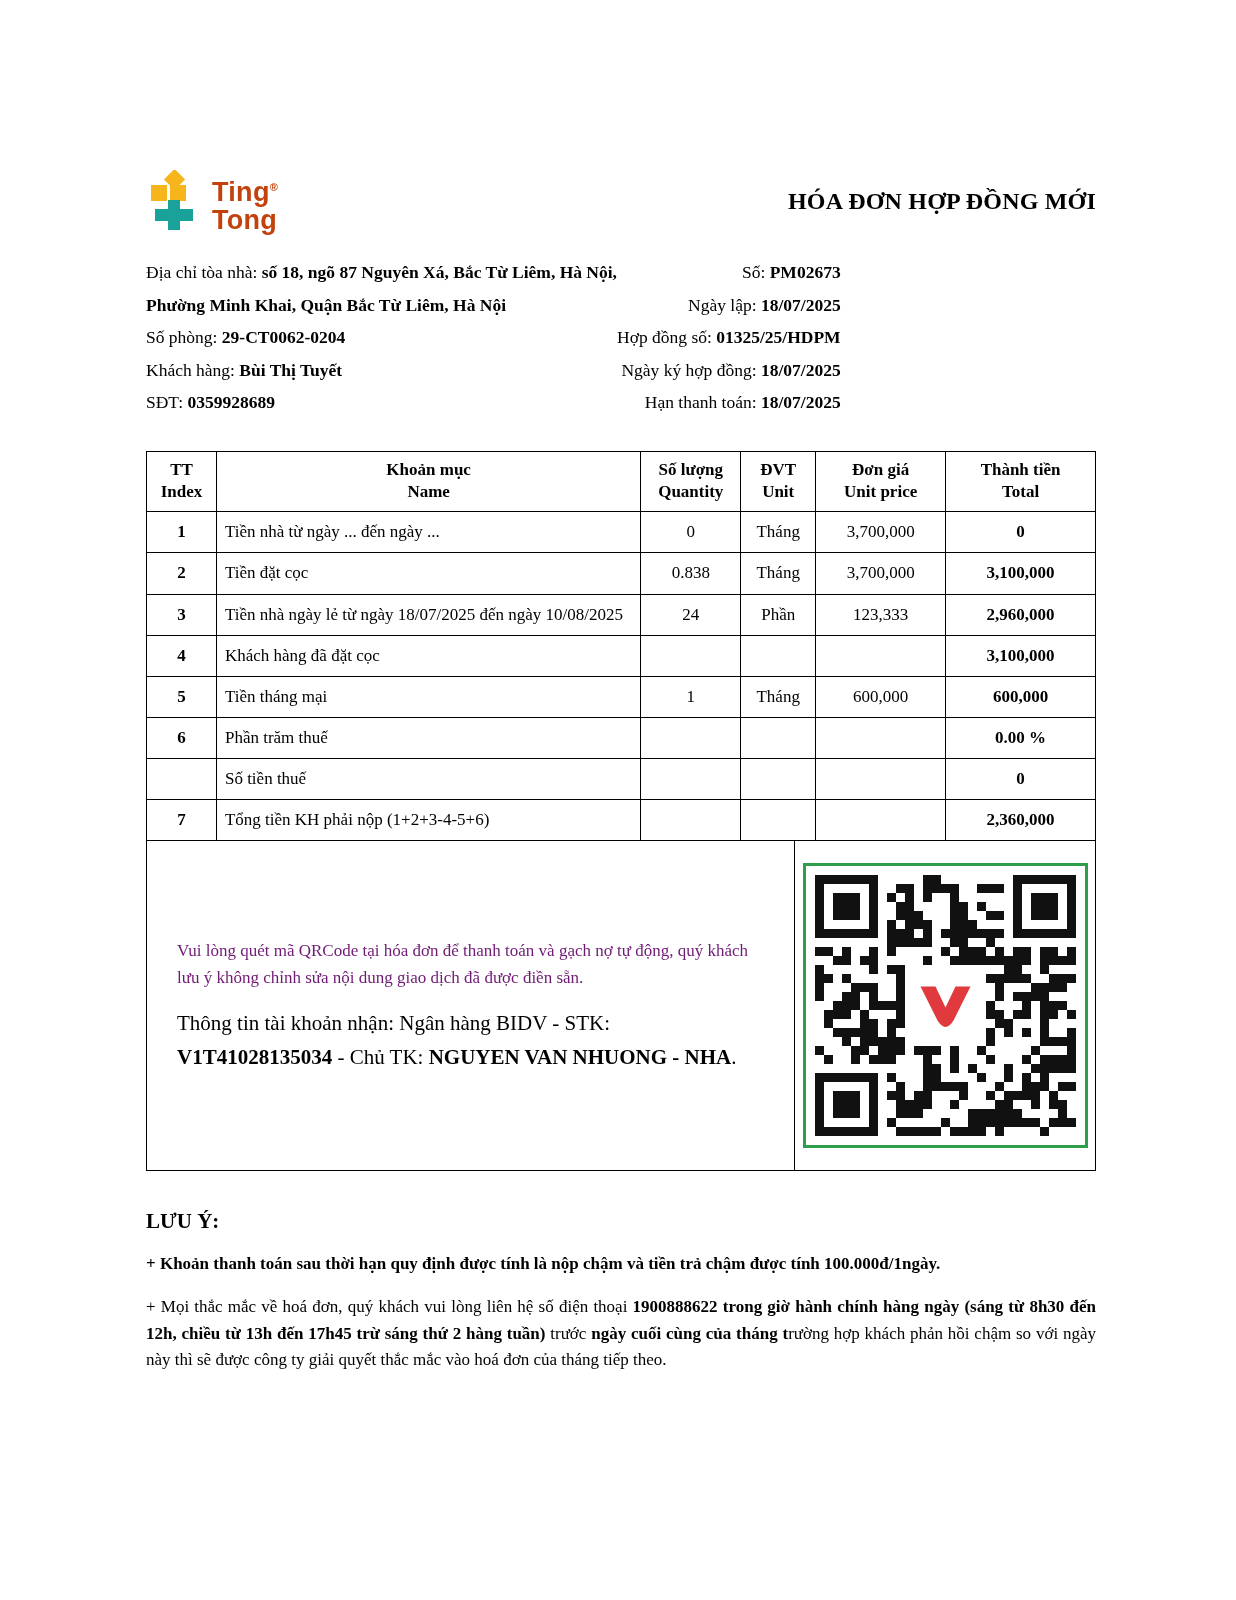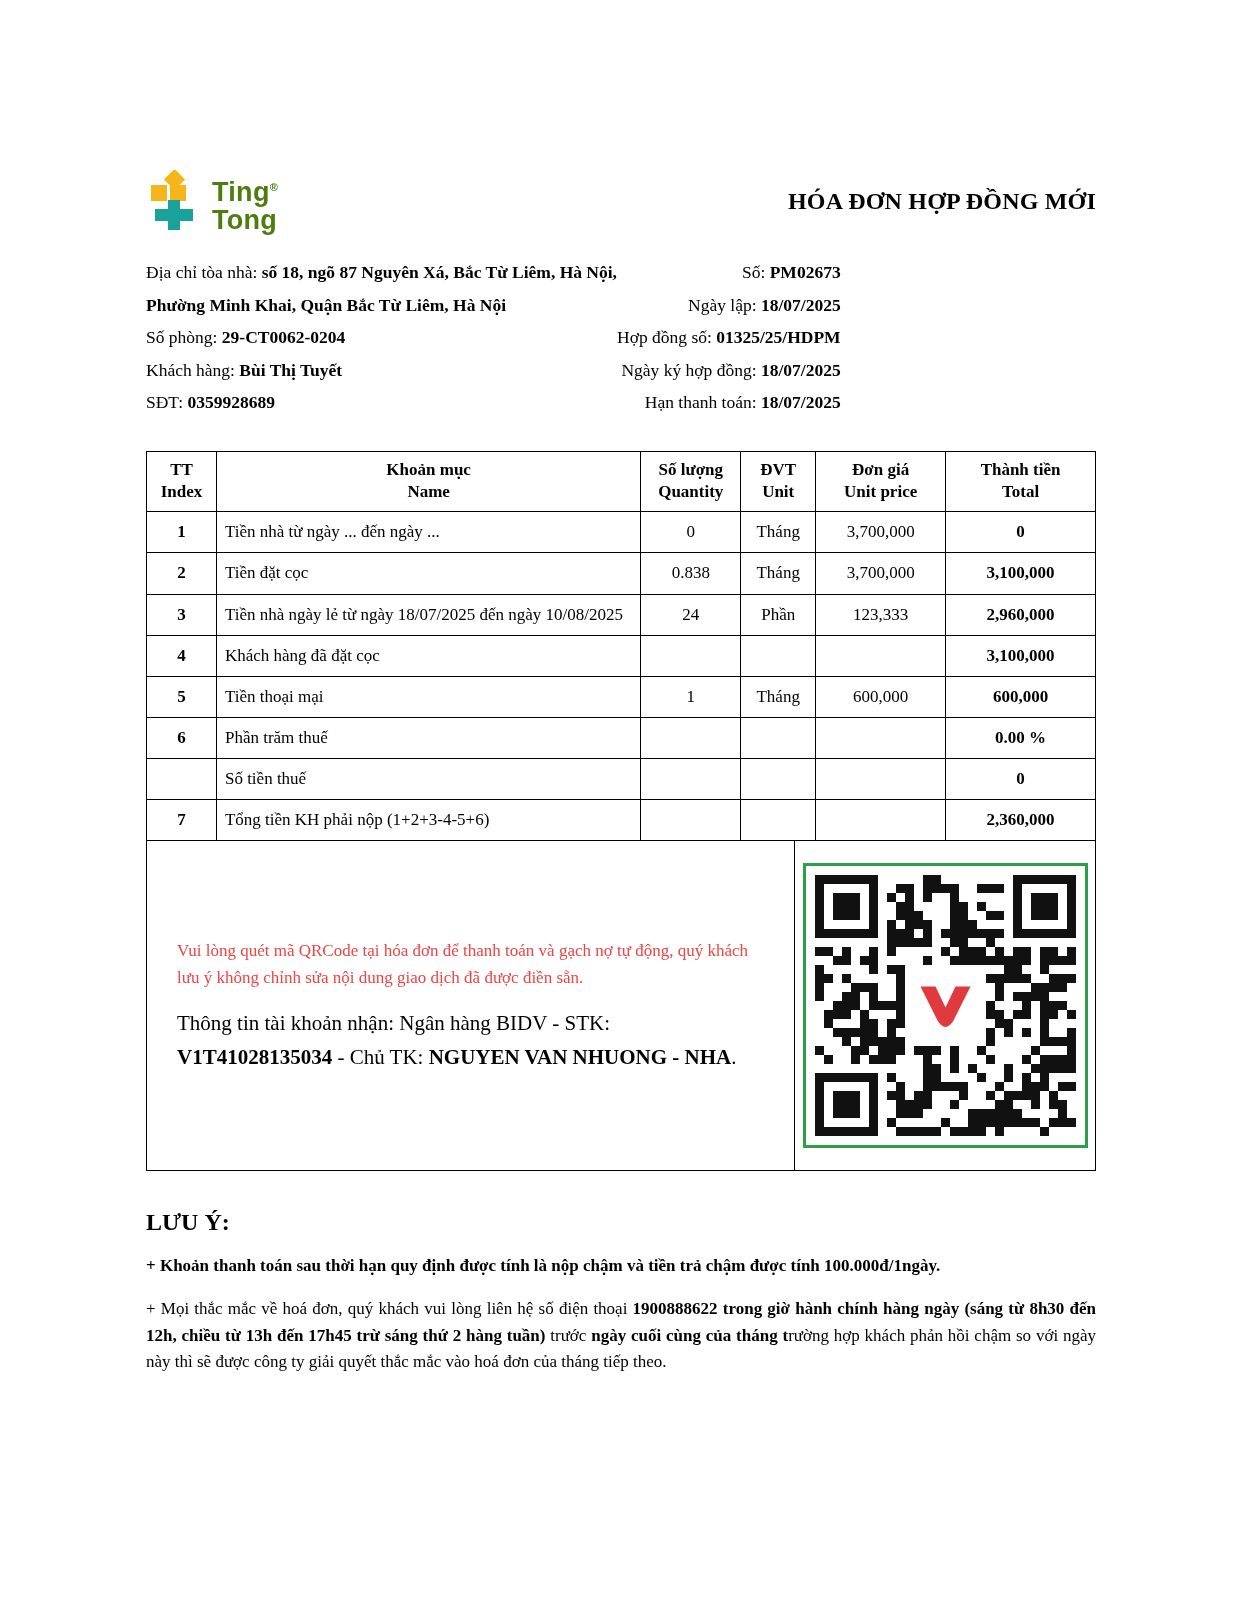--- a/index.html
+++ b/index.html
@@ -12,21 +12,21 @@
     color:#000;
     font-family:"Liberation Serif","DejaVu Serif",serif;
     padding:170px 140px 0 146px;
   }
 
   
   .header-row { display:flex; justify-content:space-between; align-items:flex-start; margin-bottom:26px; }
   .logo { display:flex; align-items:center; gap:10px; }
   .logo-text {
     font-family:"Liberation Sans","DejaVu Sans",sans-serif;
-    font-weight:bold; color:#4d7c0f;
+    font-weight:bold; color:#c2410c;
     font-size:27px; line-height:28px; letter-spacing:.3px;
   }
   .reg { font-size:11px; vertical-align:super; font-weight:bold; }
   .doc-title { font-size:24px; font-weight:bold; margin-top:18px; letter-spacing:.2px; }
 
   
   .info-row { display:flex; justify-content:flex-start; margin-bottom:26px; }
   .info-left { max-width:560px; }
   .info-right { text-align:right; }
   .info-line { font-size:17.5px; line-height:20px; margin-bottom:12.5px; }
@@ -47,29 +47,29 @@
   
   .pay-box {
     border:1.5px solid #000; border-top:none;
     display:flex; min-height:330px;
   }
   .pay-left {
     flex:1; padding:24px 30px;
     display:flex; flex-direction:column; justify-content:center;
     border-right:1.5px solid #000;
   }
-  .pay-warning { color:#ef4444; font-size:17px; line-height:1.6; margin-bottom:16px; }
+  .pay-warning { color:#701a75; font-size:17px; line-height:1.6; margin-bottom:16px; }
   .pay-account { font-size:21px; line-height:1.6; }
   .pay-account b { font-weight:bold; }
   .pay-right { width:300px; display:flex; align-items:center; justify-content:center; padding:10px; }
   .qr-frame { border:3px solid #2f9e4a; background:#fff; padding:9px; line-height:0; }
 
   
   .notes { margin-top:38px; }
-  .notes-title { font-size:24px; font-weight:bold; margin-bottom:17px; }
+  .notes-title { font-size:21px; font-weight:bold; margin-bottom:17px; }
   .note { font-size:17px; line-height:1.55; margin-bottom:17px; text-align:justify; }
   .note-bold { font-weight:bold; }
   .note b { font-weight:bold; }
 </style>
 </head>
 <body>
 
 <div class="page">
 
   <div class="header-row">
@@ -202,21 +202,21 @@
       <tr>
         <td class="c-tt">4</td>
         <td class="c-name">Khách hàng đã đặt cọc</td>
         <td class="c-qty"></td>
         <td class="c-unit"></td>
         <td class="c-price"></td>
         <td class="c-total">3,100,000</td>
       </tr>
       <tr>
         <td class="c-tt">5</td>
-        <td class="c-name">Tiền thoại mại</td>
+        <td class="c-name">Tiền tháng mại</td>
         <td class="c-qty">1</td>
         <td class="c-unit">Tháng</td>
         <td class="c-price">600,000</td>
         <td class="c-total">600,000</td>
       </tr>
       <tr>
         <td class="c-tt">6</td>
         <td class="c-name">Phần trăm thuế</td>
         <td class="c-qty"></td>
         <td class="c-unit"></td>

